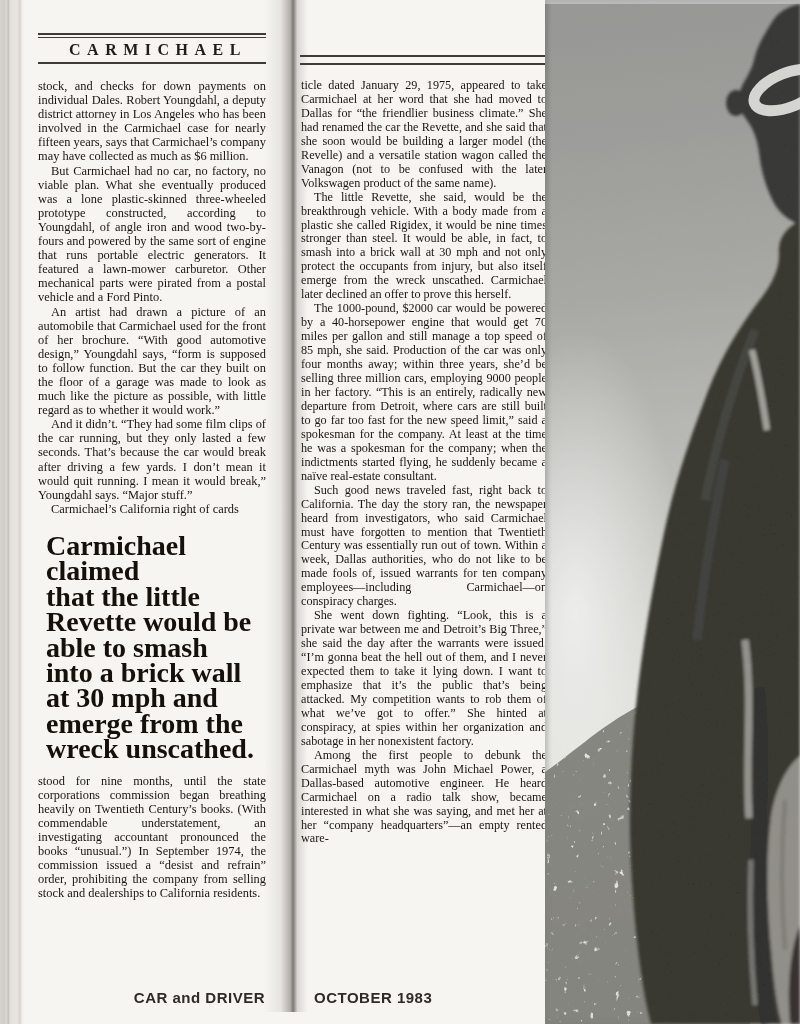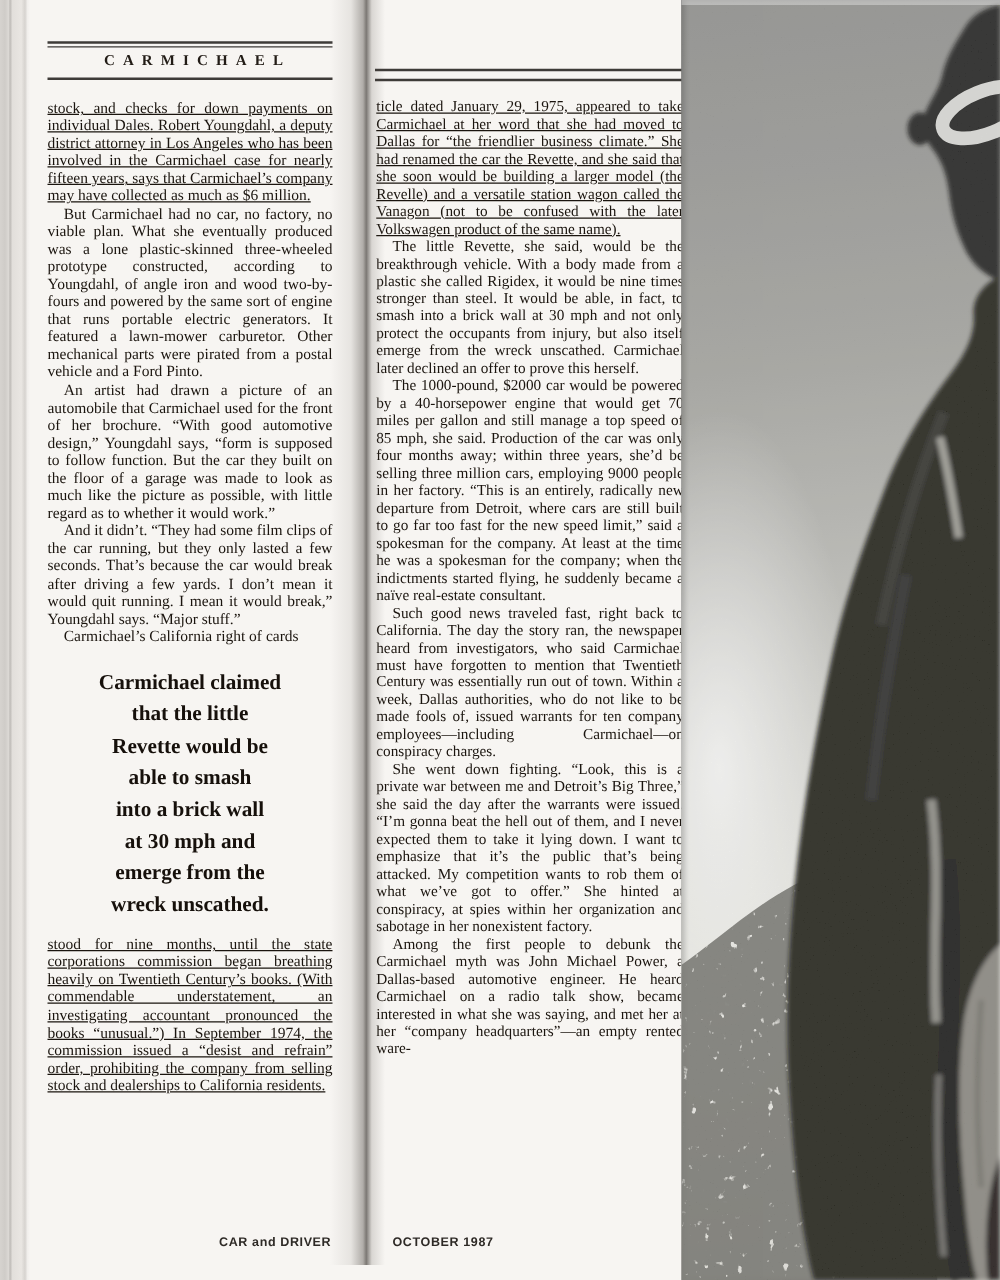--- a/index.html
+++ b/index.html
@@ -14,32 +14,32 @@
     background:linear-gradient(90deg,rgba(80,74,68,0) 0%,rgba(80,74,68,.10) 38%,
       rgba(62,56,50,.38) 60%,rgba(48,43,38,.62) 66%,rgba(80,74,68,.18) 76%,rgba(80,74,68,0) 100%);}
   
   .rule{position:absolute;background:#3e3b38;}
   .rule-a{left:38px;top:33px;width:228px;height:2px;}
   .rule-b{left:38px;top:37px;width:228px;height:1px;}
   .rule-c{left:38px;top:62px;width:228px;height:2px;}
   .rule-d{left:300px;top:55px;width:247px;height:2px;}
   .rule-e{left:300px;top:63px;width:247px;height:2px;}
   .section-title{position:absolute;left:38px;top:41px;width:228px;text-align:center;
-    font-size:12px;font-weight:700;letter-spacing:6.5px;padding-left:6px;color:#221c16;}
+    font-size:16px;font-weight:700;letter-spacing:6.5px;padding-left:6px;color:#221c16;}
   
   .col{position:absolute;text-align:justify;}
   .col p{margin:0;text-indent:13px;}
-  .col p.noindent{text-indent:0;text-decoration:underline;}
+  .col p.noindent{text-indent:0;}
   .col-left{left:38px;top:79px;width:228px;font-size:12.4px;line-height:14.1px;}
   .col-right{left:301px;top:79px;width:246px;font-size:12.2px;line-height:13.95px;}
-  .pullquote{margin:17px auto 12px auto;width:212px;text-align:center;text-indent:0;
-    font-size:17px;line-height:25.4px;font-weight:700;white-space:pre-line;color:#16100b;}
+  .pullquote{margin:17px auto 12px auto;width:212px;text-indent:0;
+    font-size:28px;line-height:25.4px;font-weight:700;white-space:pre-line;color:#16100b;}
   
   .footer{position:absolute;top:989px;font-family:"Liberation Sans",sans-serif;
-    font-size:10px;font-weight:700;letter-spacing:.5px;color:#2e2a26;}
+    font-size:15px;font-weight:700;letter-spacing:.5px;color:#2e2a26;}
   .footer-left{left:38px;width:227px;text-align:right;}
   .footer-right{left:314px;}
   
   .photo{position:absolute;left:545px;top:0;width:255px;height:1024px;overflow:hidden;
     background:
       radial-gradient(ellipse 62% 40% at 12% 60%,rgba(255,255,255,.85),rgba(255,255,255,0) 70%),
       linear-gradient(174deg,#8c8c8a 0%,#949492 14%,#a0a09c 28%,#b4b4b0 42%,
         #cbcbc6 56%,#e0e0da 68%,#ecece6 78%,#e8e8e2 88%,#d8d8d0 100%);
     box-shadow:inset 3px 0 4px rgba(0,0,0,.22);}
   .photo svg{display:block;}
@@ -78,21 +78,21 @@
   <div class="col col-right">
     <p class="noindent">ticle dated January 29, 1975, appeared to take Carmichael at her word that she had moved to Dallas for “the friendlier business climate.” She had renamed the car the Revette, and she said that she soon would be building a larger model (the Revelle) and a versatile station wagon called the Vanagon (not to be confused with the later Volkswagen product of the same name).</p>
     <p>The little Revette, she said, would be the breakthrough vehicle. With a body made from a plastic she called Rigidex, it would be nine times stronger than steel. It would be able, in fact, to smash into a brick wall at 30 mph and not only protect the occupants from injury, but also itself emerge from the wreck unscathed. Carmichael later declined an offer to prove this herself.</p>
     <p>The 1000-pound, $2000 car would be powered by a 40-horsepower engine that would get 70 miles per gallon and still manage a top speed of 85 mph, she said. Production of the car was only four months away; within three years, she’d be selling three million cars, employing 9000 people in her factory. “This is an entirely, radically new departure from Detroit, where cars are still built to go far too fast for the new speed limit,” said a spokesman for the company. At least at the time he was a spokesman for the company; when the indictments started flying, he suddenly became a naïve real-estate consultant.</p>
     <p>Such good news traveled fast, right back to California. The day the story ran, the newspaper heard from investigators, who said Carmichael must have forgotten to mention that Twentieth Century was essentially run out of town. Within a week, Dallas authorities, who do not like to be made fools of, issued warrants for ten company employees—including Carmichael—on conspiracy charges.</p>
     <p>She went down fighting. “Look, this is a private war between me and Detroit’s Big Three,” she said the day after the warrants were issued. “I’m gonna beat the hell out of them, and I never expected them to take it lying down. I want to emphasize that it’s the public that’s being attacked. My competition wants to rob them of what we’ve got to offer.” She hinted at conspiracy, at spies within her organization and sabotage in her nonexistent factory.</p>
     <p>Among the first people to debunk the Carmichael myth was John Michael Power, a Dallas-based automotive engineer. He heard Carmichael on a radio talk show, became interested in what she was saying, and met her at her “company headquarters”—an empty rented ware-</p>
   </div>
 
   <div class="footer footer-left">CAR and DRIVER</div>
-  <div class="footer footer-right">OCTOBER 1987</div>
+  <div class="footer footer-right">OCTOBER 1983</div>
 
   <div class="gutter"></div>
 
   <div class="photo">
     <svg width="255" height="1024" viewBox="0 0 255 1024">
       <defs>
         <filter id="soften">
             <feGaussianBlur stdDeviation="1.6"></feGaussianBlur>
           </filter>
         <filter id="grain" x="0" y="0" width="100%" height="100%">

